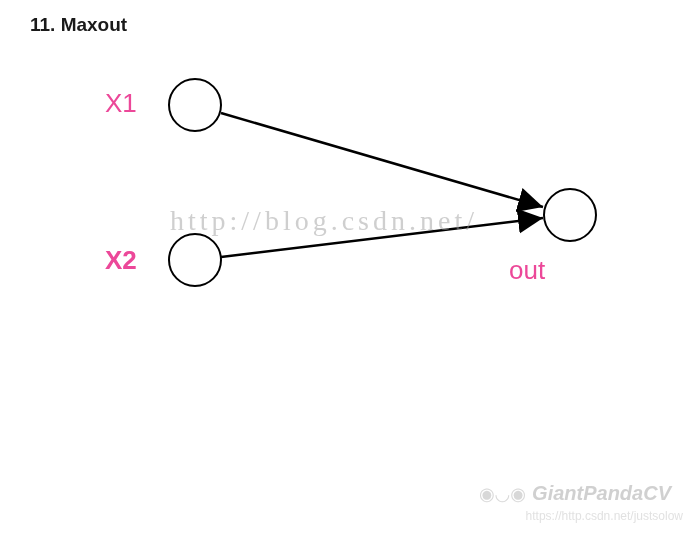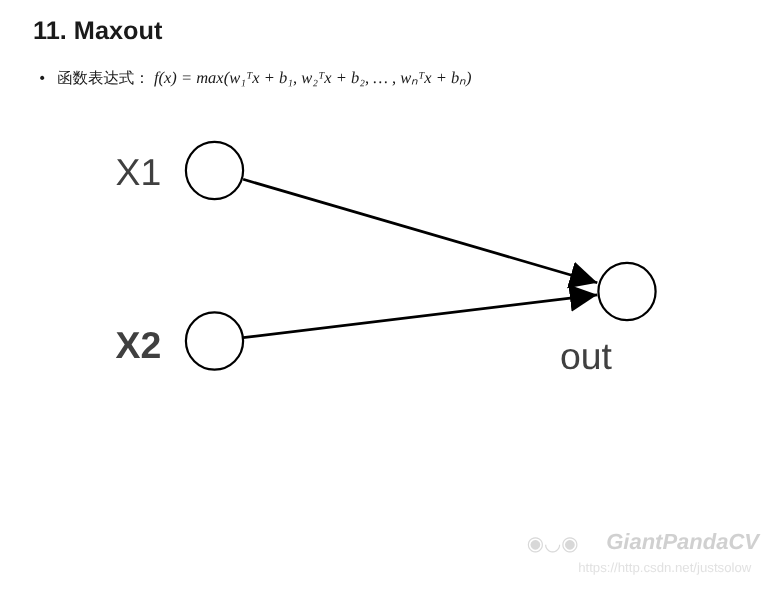--- a/index.html
+++ b/index.html
@@ -7,21 +7,21 @@
       width: 698px;
       height: 535px;
       background: #ffffff;
       font-family: "Microsoft YaHei", Arial, sans-serif;
       padding: 14px 30px 10px 30px;
       position: relative;
       overflow: hidden;
     }
     .heading {
       font-weight: bold;
-      font-size: 23px;
+      font-size: 19px;
       color: #1a1a1a;
       margin-bottom: 16px;
     }
     ul.points {
       list-style: none;
       padding-left: 22px;
     }
     ul.points li {
       position: relative;
       font-size: 14px;
@@ -49,35 +49,35 @@
     .diagram {
       position: relative;
       width: 640px;
       height: 260px;
       margin-top: 24px;
       margin-left: 10px;
     }
     .label {
       position: absolute;
       font-family: Arial, sans-serif;
-      font-size: 34px;
-      color: #404040;
+      font-size: 26px;
+      color: #ec4899;
     }
     .wm1 {
       position: absolute;
       font-family: "Times New Roman", serif;
       font-size: 28px;
       color: rgba(160,160,160,0.5);
       letter-spacing: 4px;
       left: 130px;
       top: 145px;
     }
     .wm2 {
       position: absolute;
-      right: 8px;
+      right: 27px;
       bottom: 30px;
       font-family: Arial, sans-serif;
       font-style: italic;
       font-size: 20px;
       color: rgba(200,200,200,0.85);
       font-weight: bold;
       margin-left: 32px;
     }
     .wm2-icon {
       position: absolute;
@@ -93,39 +93,36 @@
       font-size: 12px;
       color: rgba(200,200,200,0.55);
     }
   </style>
 </head>
 <body>
 
 <h1 class="heading">11. Maxout</h1>
 
 <ul class="points">
-  <li>
-    <span>函数表达式：</span>
-    <span class="formula">f(x) = max(w₁ᵀx + b₁, w₂ᵀx + b₂, … , wₙᵀx + bₙ)</span>
-  </li>
 </ul>
 
 <div class="diagram">
   <svg width="640" height="260">
     <circle cx="155" cy="45" r="26" fill="none" stroke="#000" stroke-width="2"></circle>
     <circle cx="155" cy="200" r="26" fill="none" stroke="#000" stroke-width="2"></circle>
     <circle cx="530" cy="155" r="26" fill="none" stroke="#000" stroke-width="2"></circle>
     <defs>
       <marker id="arrow" markerWidth="12" markerHeight="12" refX="10" refY="5" orient="auto">
         <path d="M0,0 L10,5 L0,10 z" fill="#000"></path>
       </marker>
     </defs>
     <line x1="181" y1="53" x2="503" y2="147" stroke="#000" stroke-width="2.5" marker-end="url(#arrow)"></line>
     <line x1="181" y1="197" x2="503" y2="158" stroke="#000" stroke-width="2.5" marker-end="url(#arrow)"></line>
   </svg>
   <div class="label" style="left:65px; top:28px;">X1</div>
   <div class="label" style="left:65px; top:185px;font-weight:bold;">X2</div>
   <div class="label" style="left:469px; top:195px;">out</div>
+  <div class="wm1">http://blog.csdn.net/</div>
 </div>
 
 <div class="wm2-icon">◉◡◉</div>
 <div class="wm2">GiantPandaCV</div>
 <div class="wm3">https://http.csdn.net/justsolow</div>
 
 </body></html>

